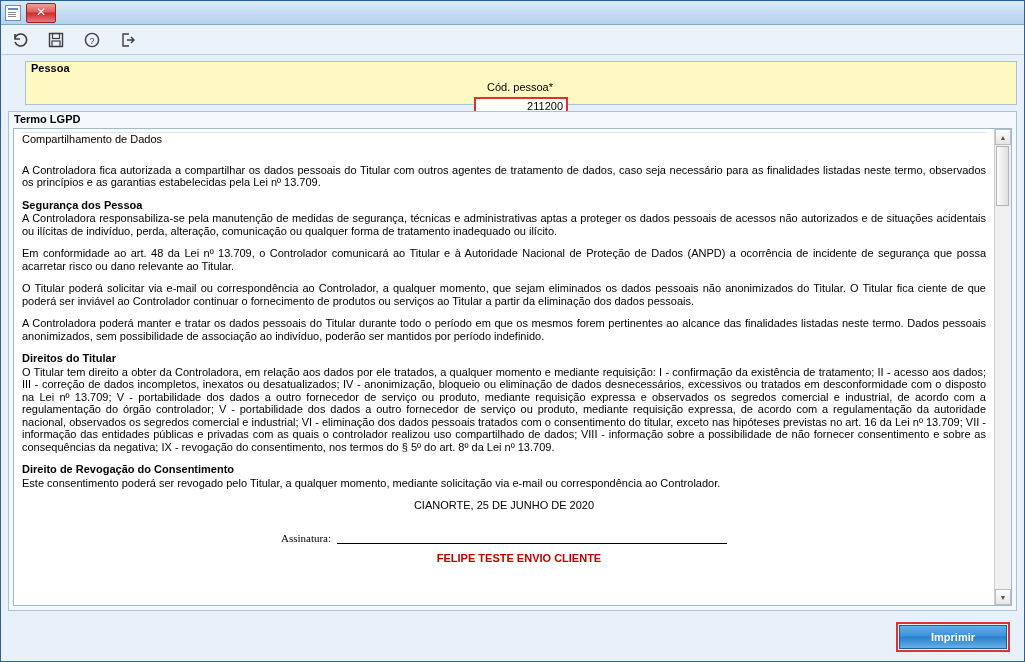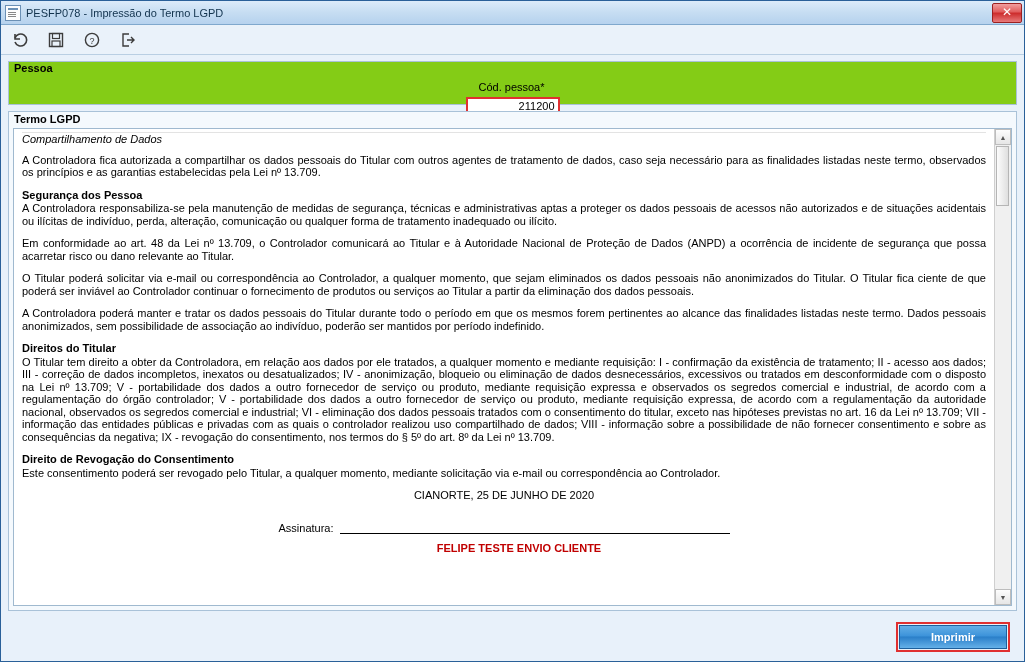--- a/index.html
+++ b/index.html
@@ -94,23 +94,23 @@
     height: 22px;
     display: flex;
     align-items: center;
     justify-content: center;
     cursor: pointer;
     color: #3c3c3c;
   }
   .tb-btn svg { display: block; }
   
   .group {
-    margin: 6px 7px 0 7px;
+    margin: 6px 7px 0 24px;
     border: 1px solid #a9c2d8;
-    background: #84cc16;
+    background: #fef9c3;
     position: relative;
     padding: 0;
   }
   .group-title {
     position: absolute;
     top: -1px;
     left: 0;
     font-weight: bold;
     font-size: 11px;
     padding: 1px 6px 1px 5px;
@@ -204,33 +204,34 @@
     padding: 4px 8px 8px 8px;
     overflow: hidden;
     font-size: 11px;
     line-height: 12.5px;
     position: relative;
   }
   .doc p {
     margin: 0 0 10px 0;
     text-align: justify;
   }
-  .doc p.tight { margin-bottom: 8px; font-style: italic; }
+  .doc p.tight { margin-bottom: 18px; }
   .doc h4 {
     margin: 0 0 1px 0;
     font-size: 11px;
     font-weight: bold;
   }
   .doc .center { text-align: center; margin: 0; }
   .sig-row {
     display: flex;
     justify-content: center;
     align-items: flex-end;
     margin-top: 20px;
     gap: 6px;
+    font-family: Liberation Serif, serif;
   }
   .sig-label { font-size: 11px; white-space: nowrap; }
   .sig-line {
     width: 390px;
     border-bottom: 1px solid #000;
     height: 11px;
   }
   .sig-name {
     text-align: center;
     color: #c00000;
@@ -311,21 +312,20 @@
     cursor: pointer;
   }
 </style>
 </head>
 <body>
 
 <div class="window">
 
   <div class="titlebar">
     <div class="title-icon"></div>
-    <div class="title-text">PESFP078 - Impressão do Termo LGPD</div>
     <div class="close-btn">✕</div>
   </div>
 
   <div class="toolbar">
     <div class="tb-btn">
       <svg width="18" height="18" viewBox="0 0 18 18">
         <path d="M4 7 A6 6 0 1 1 4 11" fill="none" stroke="#3c3c3c" stroke-width="1.6"></path>
         <path d="M4 3 L4 8 L9 8" fill="none" stroke="#3c3c3c" stroke-width="1.6"></path>
       </svg>
     </div>

